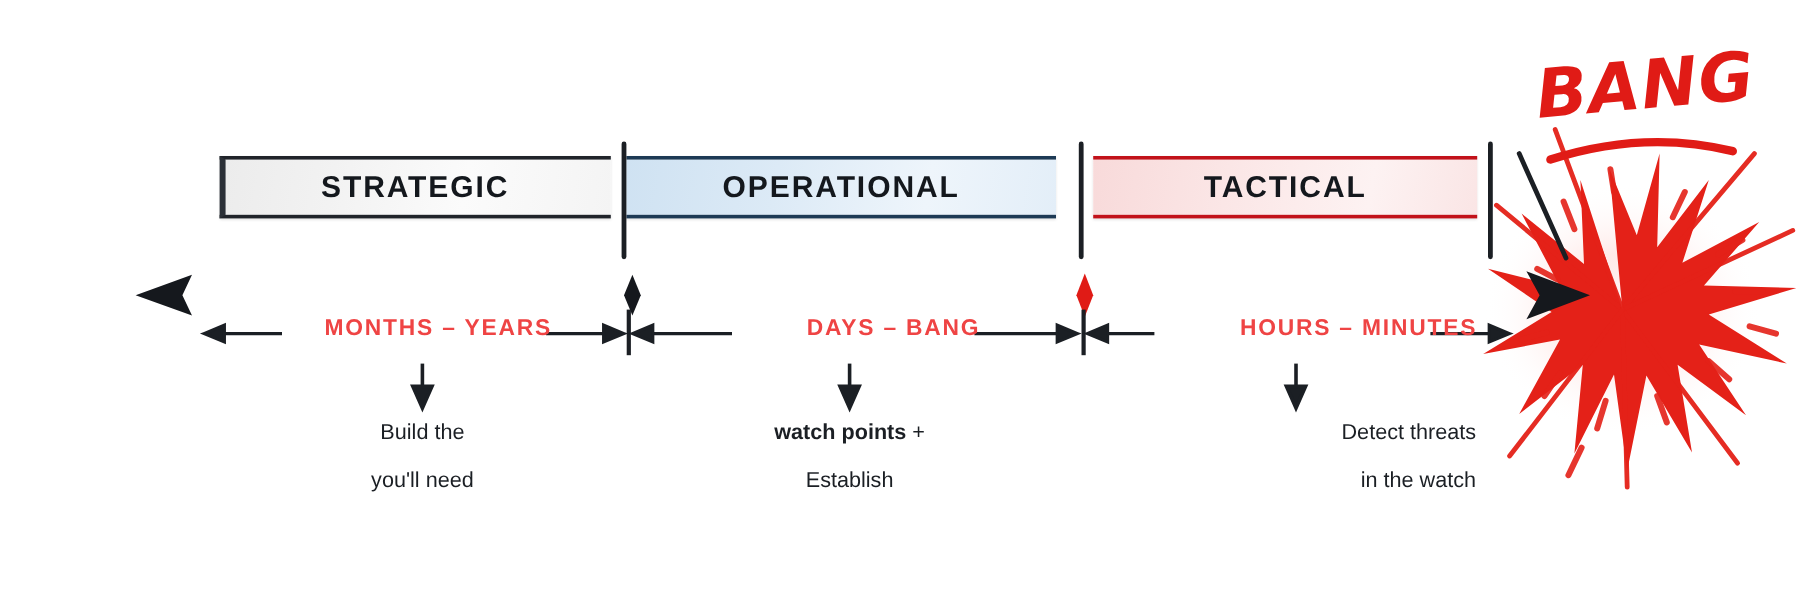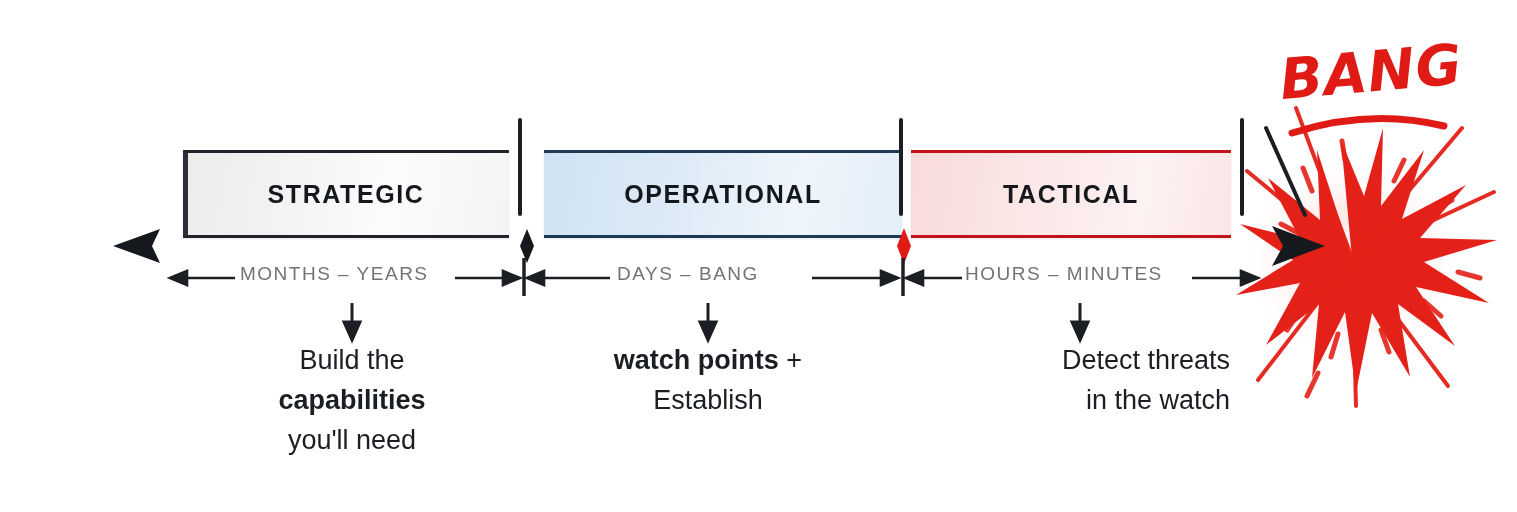--- a/index.html
+++ b/index.html
@@ -20,23 +20,22 @@
     position: absolute;
     left: 0; top: 0;
     width: 1517px;
     height: 512px;
   }
 
   
   .phase-box {
     position: absolute;
     top: 130px;
-    height: 88px;
+    height: 52px;
     box-sizing: border-box;
-    margin-top: 20px;
   }
   .phase-box .box-surface {
     position: absolute;
     left: 0; top: 0; right: 0; bottom: 0;
   }
   .phase-box .box-label {
     position: absolute;
     left: 0; right: 0; top: 0; bottom: 0;
     display: flex;
     align-items: center;
@@ -51,21 +50,21 @@
   
   #box-strategic { left: 183px; width: 326px; }
   #box-strategic .box-surface {
     background: linear-gradient(100deg, #ececec 0%, #f2f2f2 28%, #fbfbfb 62%, #f4f4f4 100%);
     border-top: 3px solid #20242a;
     border-bottom: 3px solid #20242a;
     border-left: 5px solid #2b3037;
     box-shadow: 0 1px 2px rgba(0,0,0,.10);
   }
   
-  #box-operational { left: 544px; width: 358px; }
+  #box-operational { left: 522px; width: 358px; }
   #box-operational .box-surface {
     background: linear-gradient(100deg, #cfe2f2 0%, #dceaf6 35%, #eef5fb 70%, #e3eef8 100%);
     border-top: 3px solid #1d3a55;
     border-bottom: 3px solid #1d3a55;
     box-shadow: 0 1px 2px rgba(0,0,0,.10);
   }
   
   #box-tactical { left: 911px; width: 320px; border-radius: 27px; }
   #box-tactical .box-surface {
     background: linear-gradient(100deg, #f8dada 0%, #fbe6e6 35%, #fdf2f2 72%, #fae5e5 100%);
@@ -91,37 +90,37 @@
   #axis-svg {
     position: absolute;
     left: 0; top: 0;
   }
 
   
   .range-label {
     position: absolute;
     top: 263px;
     font-size: 19px;
-    font-weight: normal;
+    font-weight: bold;
     letter-spacing: 1.5px;
-    color: #737373;
+    color: #ef4444;
     white-space: nowrap;
-    text-align: left;
+    text-align: right;
   }
   #range-0 { left: 240px; width: 220px; }
   #range-1 { left: 617px; width: 200px; }
-  #range-2 { left: 965px; width: 225px; }
+  #range-2 { left: 1006px; width: 225px; }
 
   
   .desc {
     position: absolute;
     top: 340px;
     width: 300px;
     text-align: center;
-    font-size: 27px;
+    font-size: 18px;
     line-height: 40px;
     color: #1b1f24;
   }
   .desc .strong { font-weight: bold; }
   #desc-0 { left: 202px; }
   #desc-1 { left: 558px; }
   #desc-2 { left: 930px; text-align: right; }
 
   
   #bang-word {
@@ -266,21 +265,20 @@
       <path d="M1080 340 L1072 322 L1088 322 Z"></path>
     </g>
   </svg>
 
   <div class="range-label" id="range-0">MONTHS – YEARS</div>
   <div class="range-label" id="range-1">DAYS – BANG</div>
   <div class="range-label" id="range-2">HOURS – MINUTES</div>
 
   <div class="desc" id="desc-0">
     <div>Build the</div>
-    <div class="strong">capabilities</div>
     <div>you'll need</div>
   </div>
 
   <div class="desc" id="desc-1">
     <div><span class="strong">watch points</span><span> +</span></div>
     <div>Establish</div>
   </div>
 
   <div class="desc" id="desc-2">
     <div>Detect threats</div>

